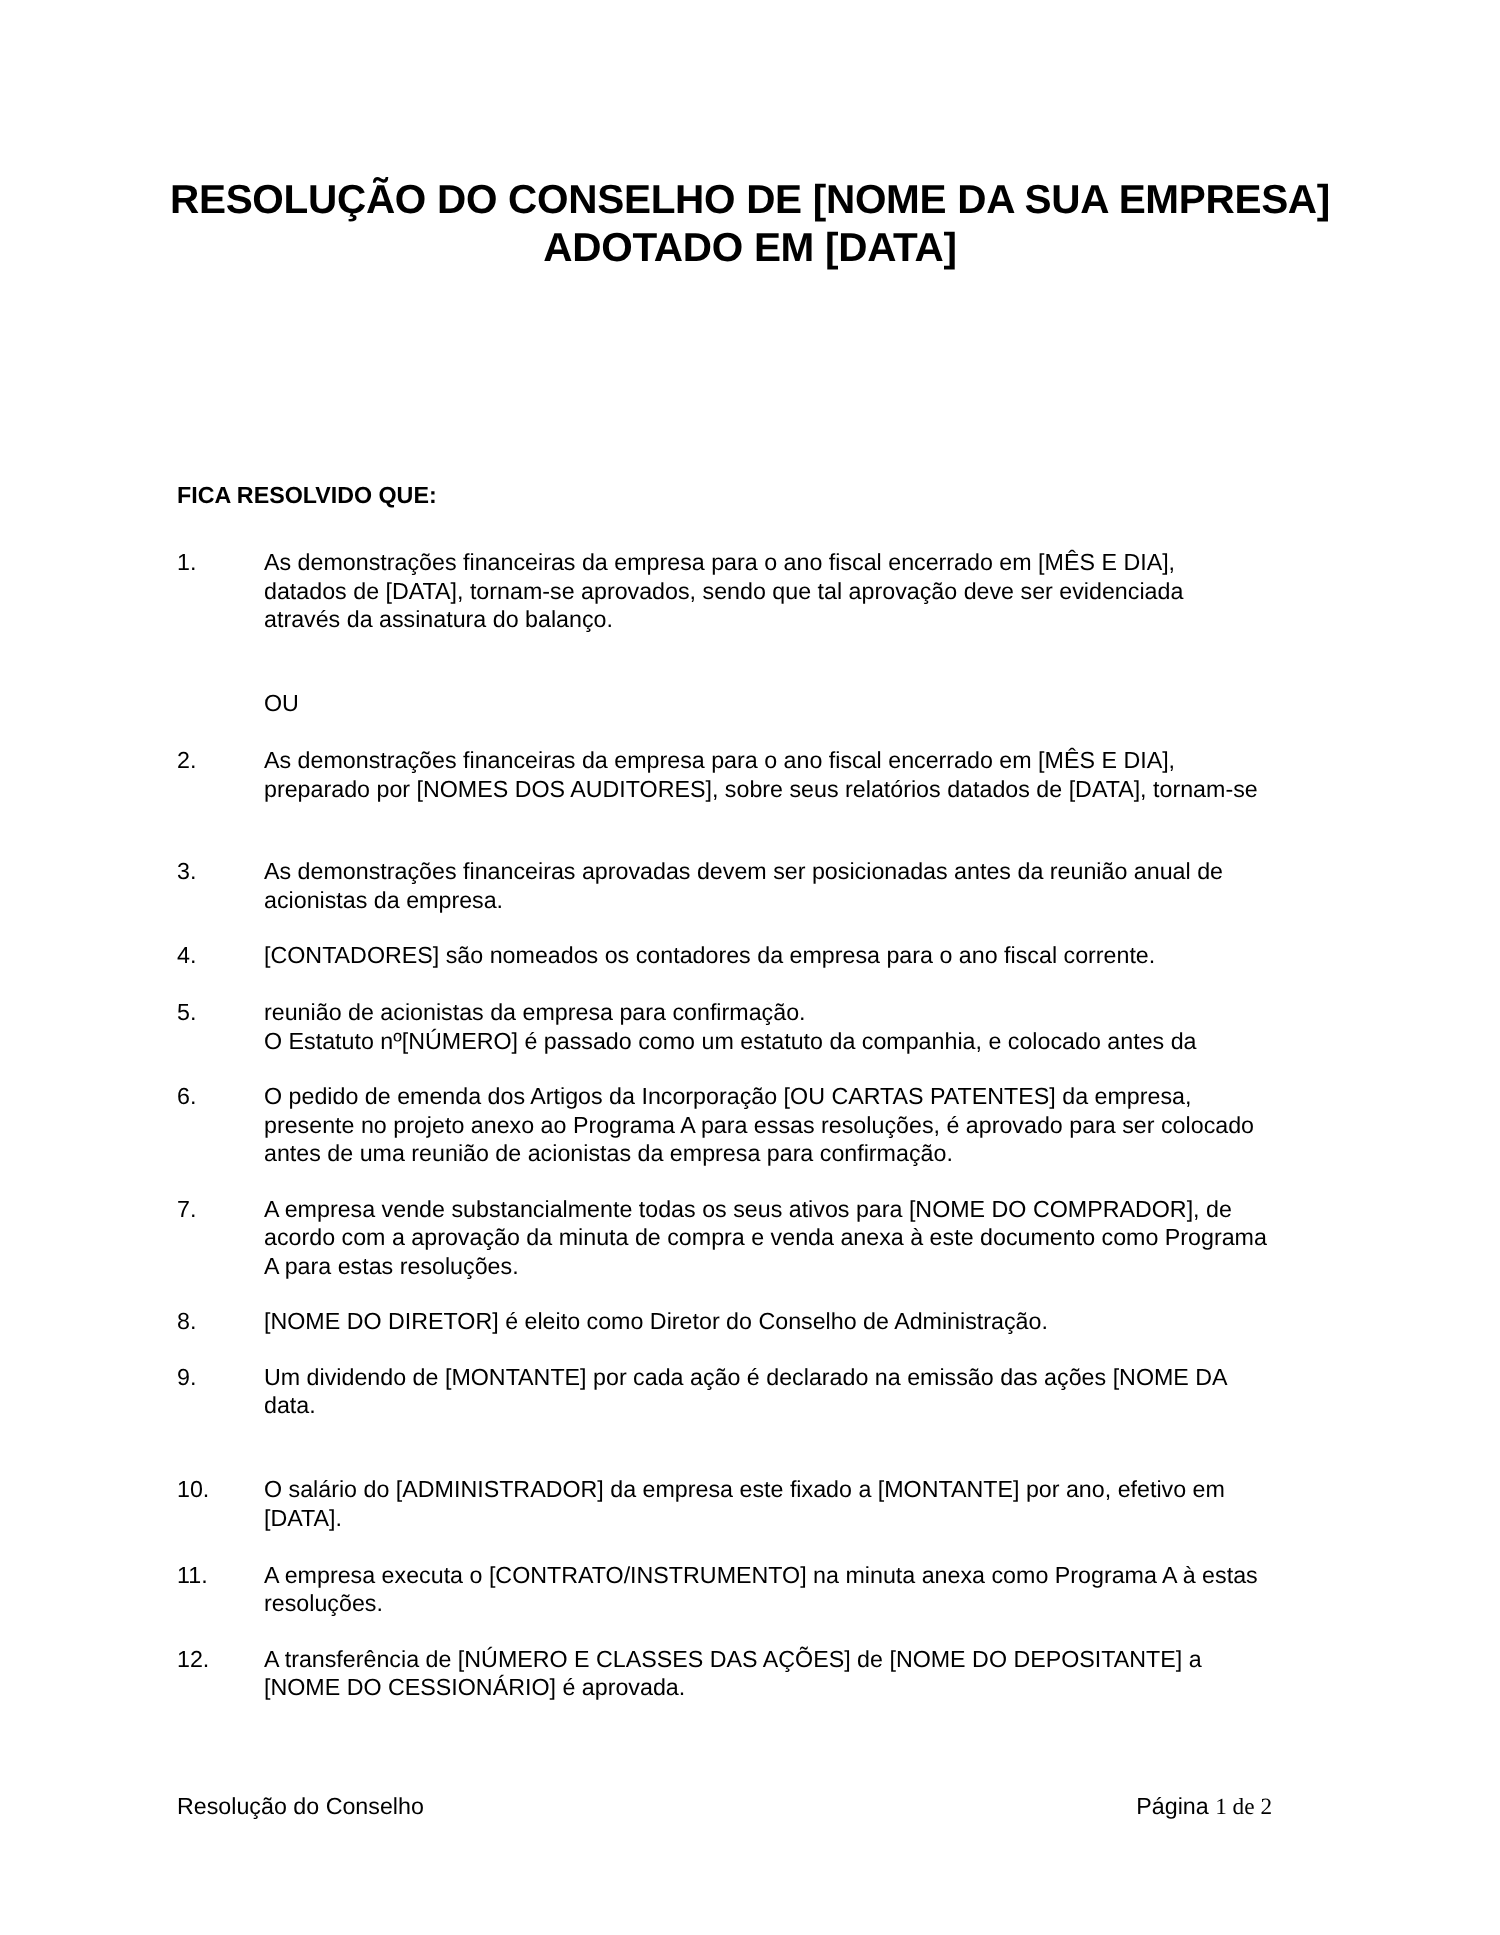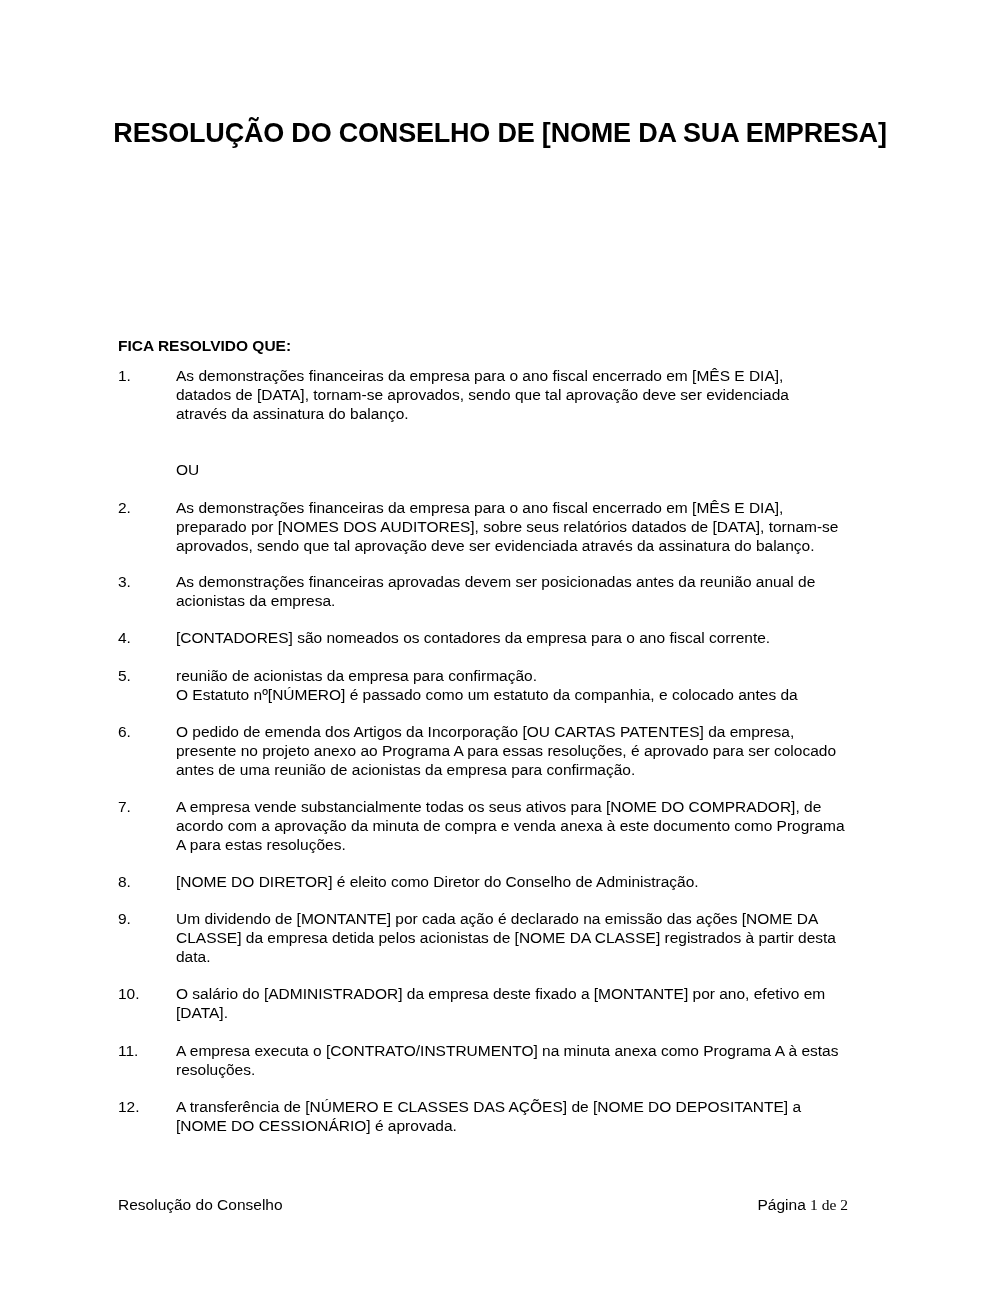--- a/index.html
+++ b/index.html
@@ -11,21 +11,21 @@
     .title {
       position: absolute; left: 100px; width: 800px; top: 117px;
       text-align: center; font-weight: bold; font-size: 27px; line-height: 32px;
       letter-spacing: -0.2px;
     }
     .intro {
       position: absolute; left: 118px; width: 780px; top: 253px;
       font-size: 15.5px; line-height: 19px;
     }
     .resolved {
-      position: absolute; left: 118px; top: 336px;
+      position: absolute; left: 118px; top: 321px;
       font-size: 15.5px; font-weight: bold; line-height: 19px;
     }
     .item {
       position: absolute; left: 118px; width: 780px;
       font-size: 15.5px; line-height: 19px;
     }
     .item .num { position: absolute; left: 0; top: 0; width: 50px; }
     .item .txt { position: absolute; left: 58px; width: 722px; top: 0; }
     .footer {
       position: absolute; left: 118px; width: 730px; top: 1195px;
@@ -35,20 +35,21 @@
     .footer .right { position: absolute; right: 0; top: 0; text-align: right; }
     .serif { font-family: "Liberation Serif", serif; font-size: 15.5px; }
   </style>
 </head>
 <body>
 
 <div class="page">
 
   <div class="title">
     <div>RESOLUÇÃO DO CONSELHO DE [NOME DA SUA EMPRESA]</div>
+    <div>ADOTADO EM [DATA]</div>
   </div>
 
 
   <div class="resolved">FICA RESOLVIDO QUE:</div>
 
   <div class="item" style="top:366px">
     <span class="num">1.</span>
     <div class="txt">
       <div>As demonstrações financeiras da empresa para o ano fiscal encerrado em [MÊS E DIA],</div>
       <div>datados de [DATA], tornam-se aprovados, sendo que tal aprovação deve ser evidenciada</div>
@@ -60,21 +61,20 @@
     <div class="txt">
       <div>OU</div>
     </div>
   </div>
 
   <div class="item" style="top:498px">
     <span class="num">2.</span>
     <div class="txt">
       <div>As demonstrações financeiras da empresa para o ano fiscal encerrado em [MÊS E DIA],</div>
       <div>preparado por [NOMES DOS AUDITORES], sobre seus relatórios datados de [DATA], tornam-se</div>
-      <div>aprovados, sendo que tal aprovação deve ser evidenciada através da assinatura do balanço.</div>
     </div>
   </div>
 
   <div class="item" style="top:572px">
     <span class="num">3.</span>
     <div class="txt">
       <div>As demonstrações financeiras aprovadas devem ser posicionadas antes da reunião anual de</div>
       <div>acionistas da empresa.</div>
     </div>
   </div>
@@ -116,29 +116,28 @@
     <span class="num">8.</span>
     <div class="txt">
       <div>[NOME DO DIRETOR] é eleito como Diretor do Conselho de Administração.</div>
     </div>
   </div>
 
   <div class="item" style="top:909px">
     <span class="num">9.</span>
     <div class="txt">
       <div>Um dividendo de [MONTANTE] por cada ação é declarado na emissão das ações [NOME DA</div>
-      <div>CLASSE]  da empresa detida pelos acionistas de [NOME DA CLASSE] registrados à partir desta</div>
       <div>data.</div>
     </div>
   </div>
 
   <div class="item" style="top:984px">
     <span class="num">10.</span>
     <div class="txt">
-      <div>O salário do [ADMINISTRADOR] da empresa deste fixado a [MONTANTE] por ano, efetivo em</div>
+      <div>O salário do [ADMINISTRADOR] da empresa este fixado a [MONTANTE] por ano, efetivo em</div>
       <div>[DATA].</div>
     </div>
   </div>
 
   <div class="item" style="top:1041px">
     <span class="num">11.</span>
     <div class="txt">
       <div>A empresa executa o [CONTRATO/INSTRUMENTO] na minuta anexa como Programa A à estas</div>
       <div>resoluções.</div>
     </div>

